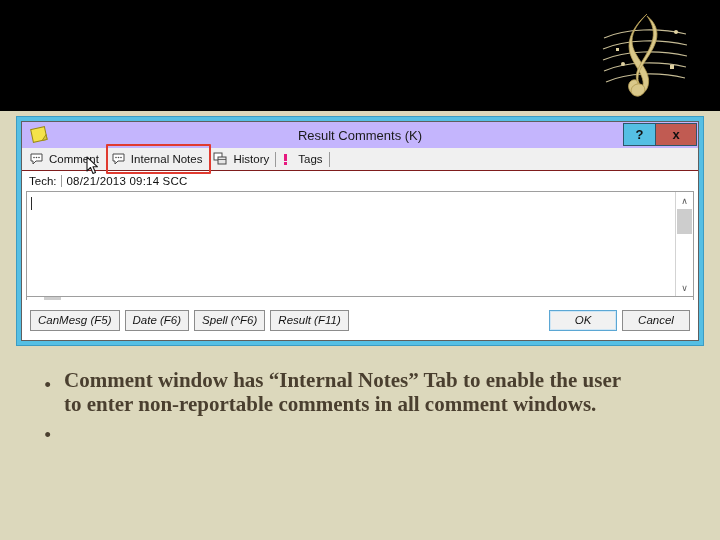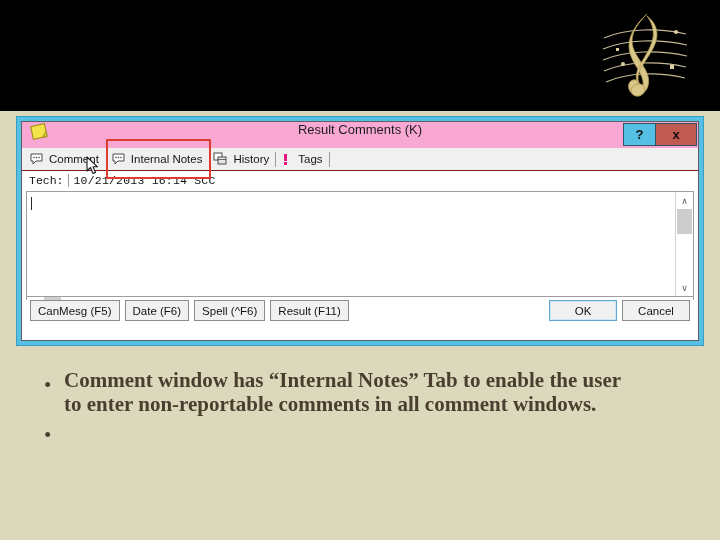--- a/index.html
+++ b/index.html
@@ -60,23 +60,23 @@
     height: 100%;
     background: #ffffff;
     border: 1px solid #5f5f5f;
     box-sizing: border-box;
   }
 
   
   .title-bar {
     position: relative;
     height: 26px;
-    background: #f9a8d4;
-    display: flex;
-    align-items: flex-start;
+    background: #c4b5fd;
+    display: flex;
+    align-items: center;
   }
   .win-icon {
     width: 22px;
     height: 20px;
     margin-left: 6px;
     flex: 0 0 auto;
     position: relative;
   }
   .title-text {
     position: absolute;
@@ -140,34 +140,34 @@
   .tab .tab-sep {
     position: absolute;
     right: 0; top: 3px;
     width: 1px; height: 15px;
     background: #9a9a9a;
   }
   .tab.highlighted {
     border: 2px solid #e03b30;
     border-radius: 1px;
     padding: 0 7px 0 3px;
-    height: 40px;
+    height: 30px;
   }
   .tab-icon { width: 15px; height: 14px; flex: 0 0 auto; }
 
   
   .tech-row {
     display: flex;
     align-items: center;
     height: 19px;
     padding-left: 7px;
     font-size: 11.5px;
     color: #101010;
     background: #ffffff;
-    font-family: Liberation Mono, monospace;
+    font-family: Liberation Sans, sans-serif;
   }
   .tech-value {
     border-left: 1px solid #9b9b9b;
     padding-left: 5px;
     margin-left: 4px;
     letter-spacing: 0.2px;
   }
 
   
   .editor-wrap {
@@ -233,24 +233,25 @@
   .hthumb { width: 17px; height: 15px; background: #cdcdcd; flex: 0 0 auto; }
   .htrack { flex: 1 1 auto; height: 15px; }
   .hs-corner { width: 17px; height: 15px; background: #ffffff; flex: 0 0 auto; }
 
   
   .btn-bar {
     position: absolute;
     left: 0; right: 0; bottom: 0;
     height: 40px;
     display: flex;
-    align-items: flex-start;
+    align-items: center;
     padding: 0 8px;
     box-sizing: border-box;
     background: #ffffff;
+    font-style: italic;
   }
   .btn {
     height: 21px;
     padding: 0 7px;
     margin-right: 5px;
     border: 1px solid #8c8c8c;
     background: #f1f1f1;
     font-size: 11.5px;
     color: #151515;
     display: flex;
@@ -391,21 +392,21 @@
             <rect x="6" y="10" width="3" height="3" fill="#e6197f"></rect>
           </svg>
         </span>
         <span class="tab-label">Tags</span>
         <span class="tab-sep"></span>
       </div>
     </div>
 
     <div class="tech-row">
       <span>Tech:</span>
-      <span class="tech-value">10/21/2013  16:14  SCC</span>
+      <span class="tech-value">08/21/2013  09:14  SCC</span>
     </div>
 
     <div class="editor-wrap">
       <div class="editor-area">
         <span class="caret"></span>
       </div>
       <div class="vscroll">
         <div class="sb-arrow">∧</div>
         <div class="vthumb"></div>
         <div class="vtrack"></div>

